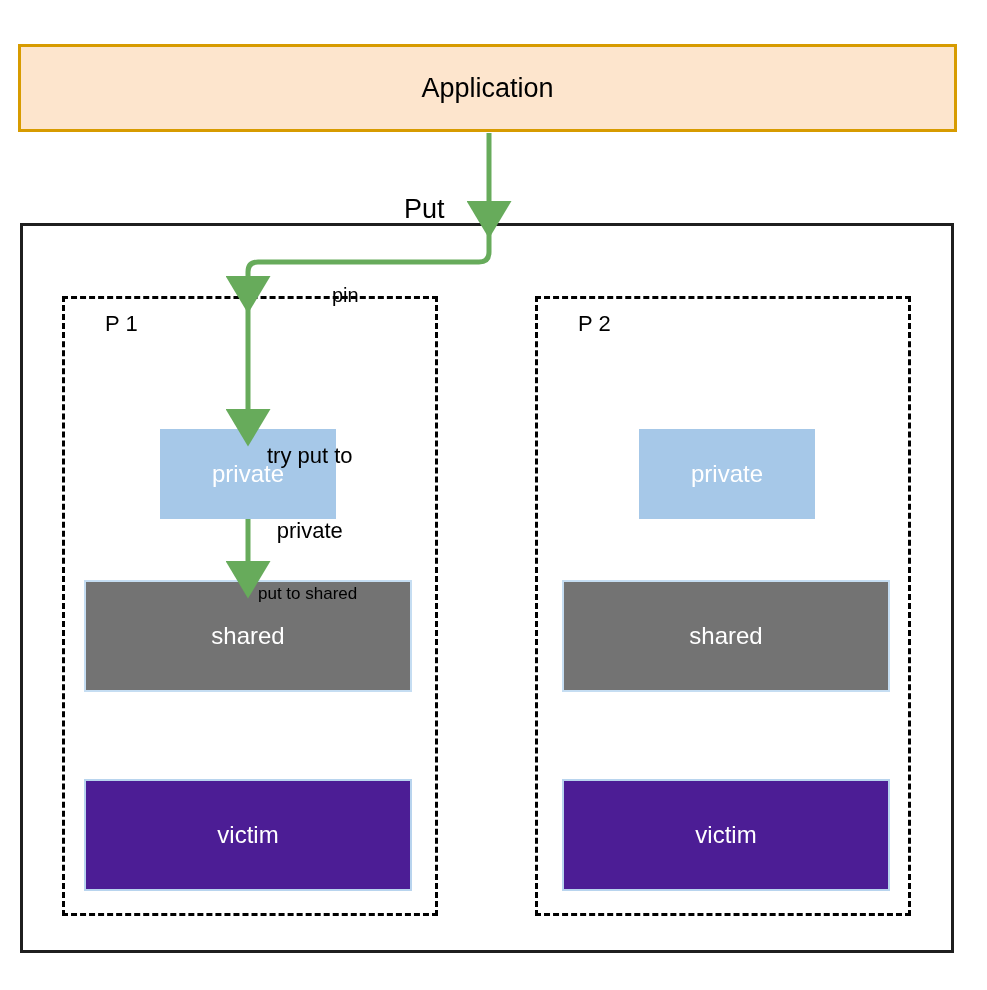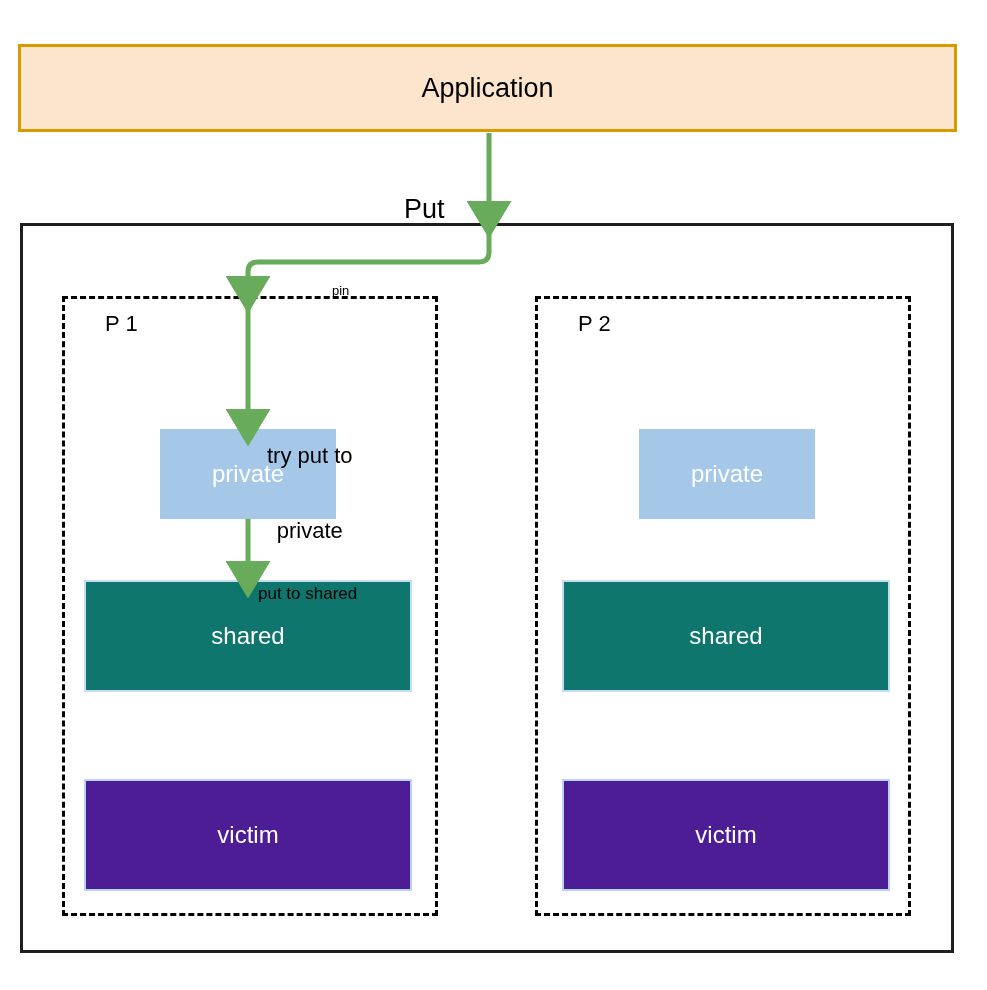--- a/index.html
+++ b/index.html
@@ -80,21 +80,21 @@
     justify-content: center;
     color: #ffffff;
     font-size: 24px;
     line-height: 1;
   }
   .cell.private {
     background: #a6c8e8;
     border: none;
   }
   .cell.shared {
-    background: #0f766e;
+    background: #737373;
     border: 2px solid #c5ddf2;
   }
   .cell.victim {
     background: #4c1d95;
     border: 2px solid #b8d4ee;
   }
 
   
   .p1-private { left: 160px; top: 429px; width: 176px; height: 90px; }
   .p1-shared  { left: 84px;  top: 580px; width: 328px; height: 112px; }
@@ -114,21 +114,21 @@
 
   
   .edge-label {
     position: absolute;
     color: #000000;
     line-height: 1.15;
     white-space: pre;
     margin-top: 48px;
   }
   .lbl-put      { left: 404px; top: 146px; font-size: 27px; }
-  .lbl-pin      { left: 332px; top: 236px; font-size: 13px; }
+  .lbl-pin      { left: 332px; top: 236px; font-size: 20px; }
   .lbl-trypriv  { left: 267px; top: 344px; font-size: 22px; text-align: center; }
   .lbl-putshare { left: 258px; top: 536px; font-size: 17px; }
 </style>
 </head>
 <body>
 
 <div id="canvas">
 
   <div class="app-box">
     <span class="app-label">Application</span>

